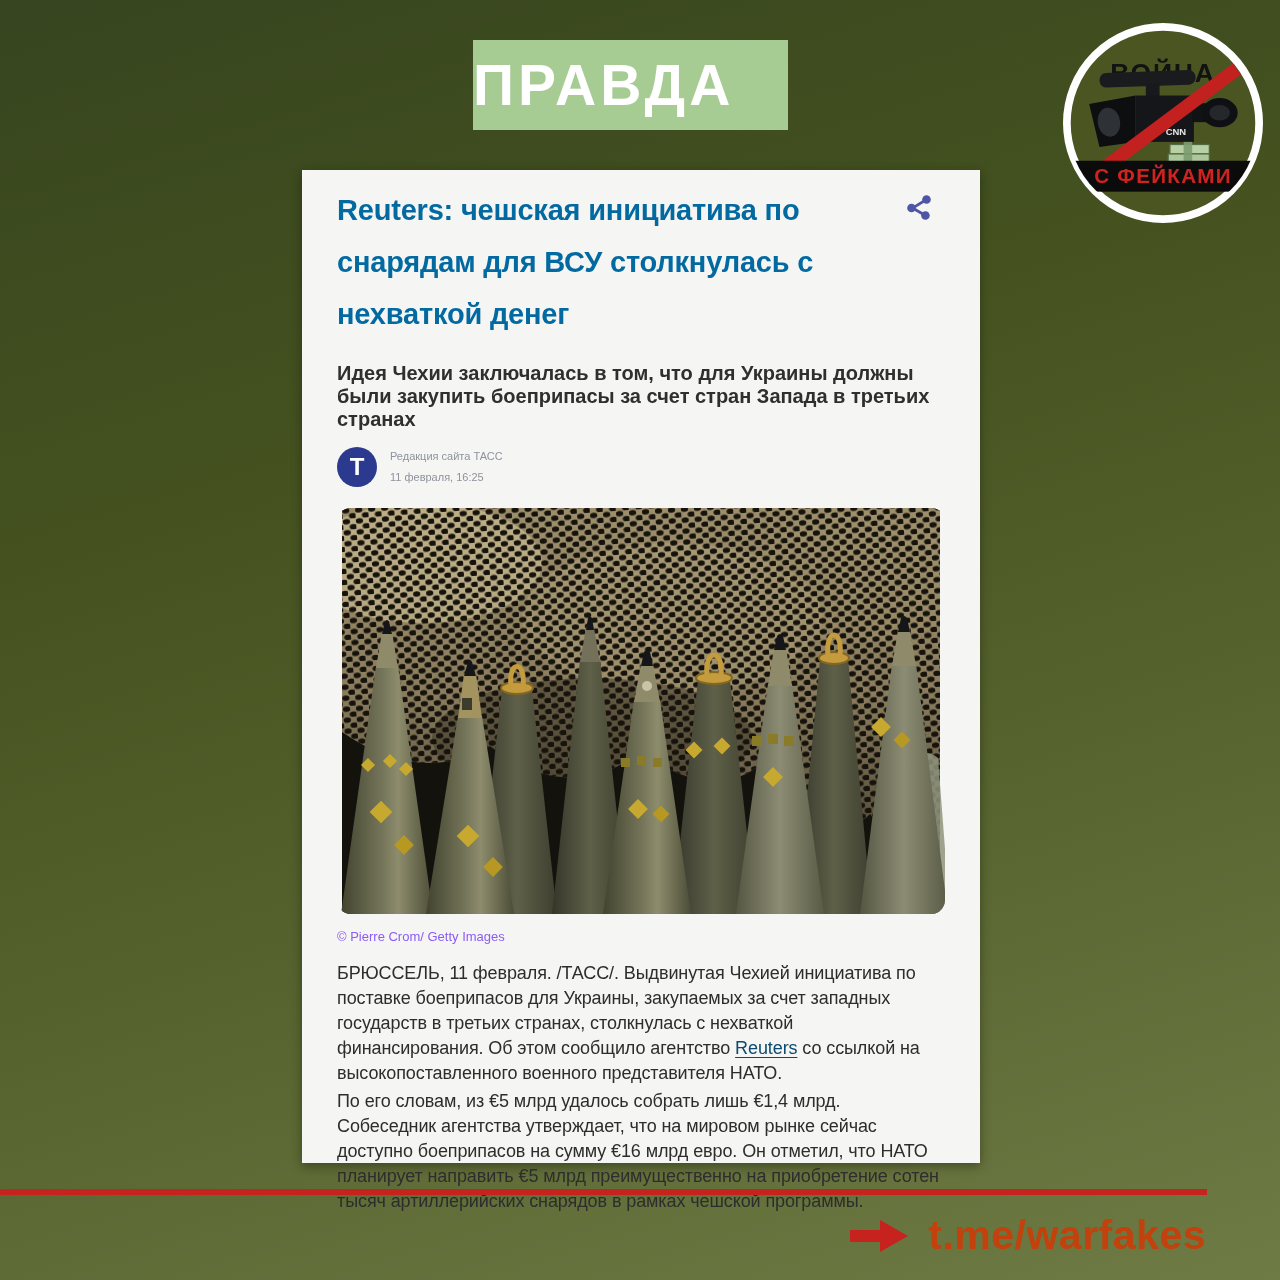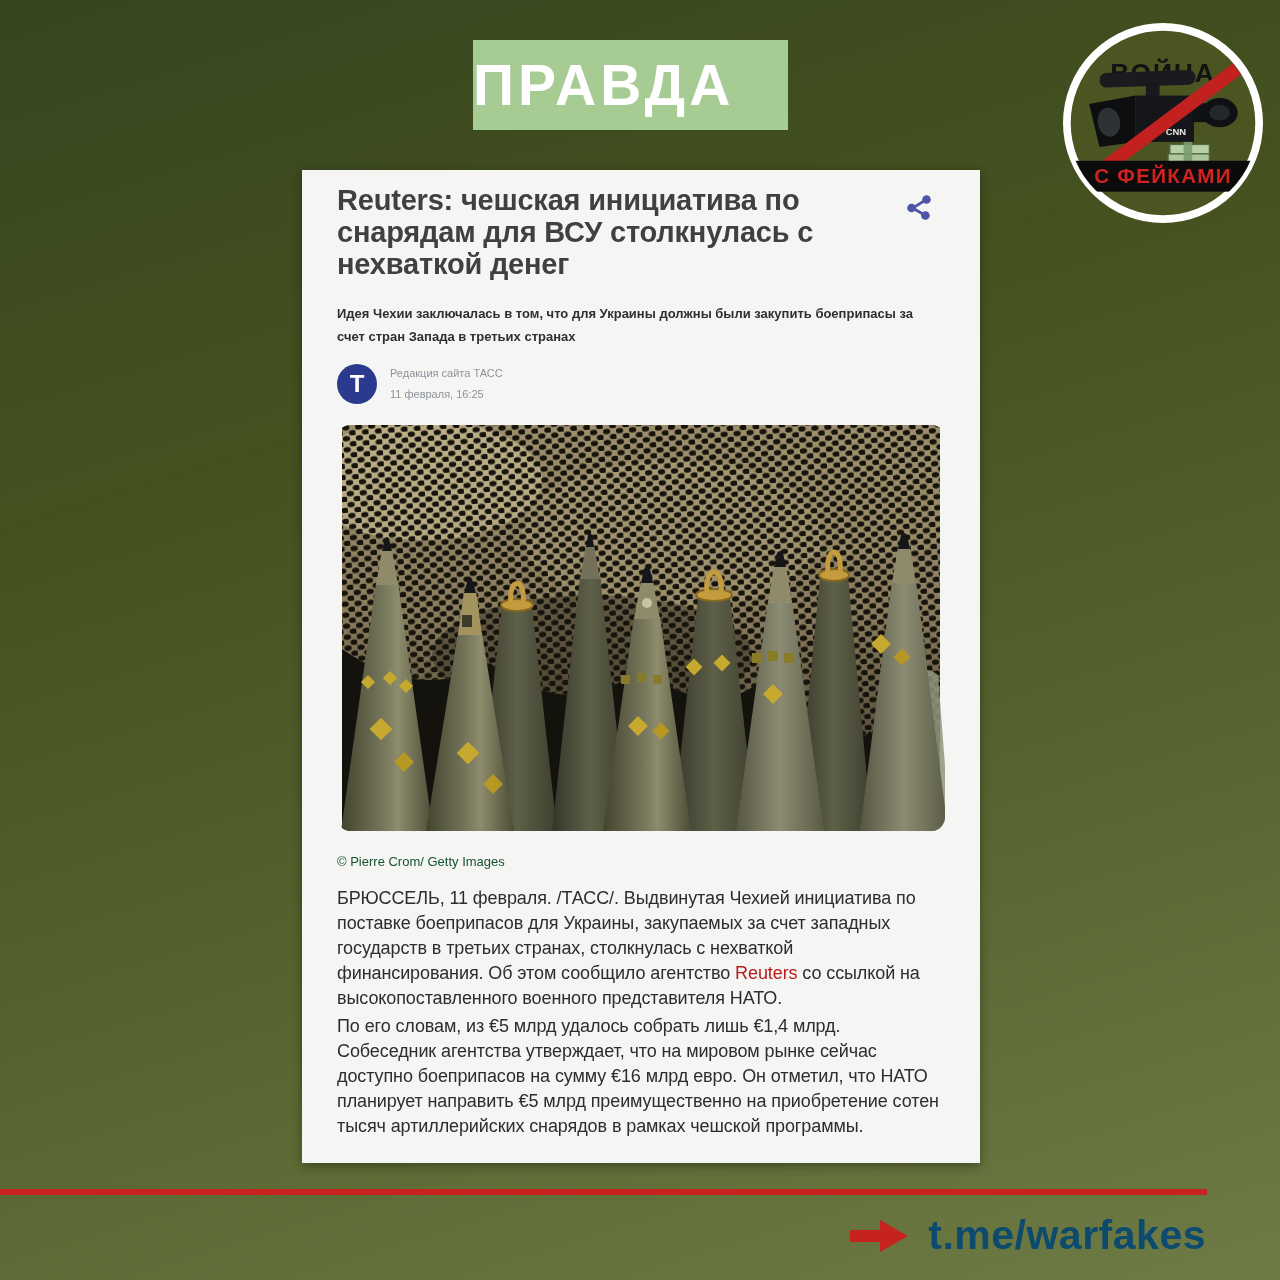--- a/index.html
+++ b/index.html
@@ -19,46 +19,46 @@
   .logo{position:absolute;left:1060px;top:20px;width:206px;height:206px;}
 
   
   .card{
     position:absolute;left:302px;top:170px;width:678px;height:993px;
     background:#f5f5f3;box-sizing:border-box;padding:10px 35px 0 35px;
     box-shadow:0 3px 10px rgba(18,24,8,0.45);
   }
   .title{
     margin:4px 0 0 0;width:565px;
-    color:#404040;font-size:29px;line-height:32px;font-weight:bold;letter-spacing:-0.2px;
+    color:#0369a1;font-size:29px;line-height:52px;font-weight:bold;letter-spacing:-0.2px;
   }
   .share-btn{position:absolute;right:46px;top:22px;width:30px;height:30px;cursor:pointer;background:none;border:none;padding:0;}
   .subtitle{
     margin:22px 0 0 0;width:604px;
-    color:#2f2f2f;font-size:13px;line-height:23px;font-weight:bold;
+    color:#2f2f2f;font-size:20px;line-height:23px;font-weight:bold;
   }
   .byline{display:flex;align-items:center;gap:13px;margin-top:15px;}
   .avatar{
     width:40px;height:40px;border-radius:50%;background:#2b3a8e;
     display:flex;align-items:center;justify-content:center;
     color:#fff;font-weight:bold;font-size:24px;
   }
   .byline-text div{font-size:11px;color:#8e939c;line-height:21px;}
 
   .photo{margin-top:20px;width:608px;height:406px;border-radius:14px;overflow:hidden;}
-  .caption{margin:23px 0 0 0;font-size:13px;color:#14532d;}
+  .caption{margin:15px 0 0 0;font-size:13px;color:#8b5cf6;}
 
   .para{margin:17px 0 0 0;width:602px;color:#2d2d2d;font-size:18px;line-height:25px;letter-spacing:-0.1px;}
   .para.p2{margin-top:3px;}
-  .reuters-link{color:#b91c1c;text-underline-offset:3px;cursor:pointer;}
+  .reuters-link{color:#0c4a6e;text-decoration:underline;text-underline-offset:3px;cursor:pointer;}
 
   
   .footer-line{position:absolute;left:0;top:1189px;width:1207px;height:6px;background:#c6231e;}
   .footer{position:absolute;top:1212px;right:74px;display:flex;align-items:center;gap:20px;}
-  .footer .channel{color:#0c4a6e;font-size:41px;font-weight:bold;letter-spacing:0.5px;cursor:pointer;}
+  .footer .channel{color:#c2410c;font-size:41px;font-weight:bold;letter-spacing:0.5px;cursor:pointer;}
 </style>
 </head>
 <body>
 
 <div class="badge">
   <span>ПРАВДА</span>
 </div>
 
 <div class="logo">
   <svg width="206" height="206" viewBox="0 0 240 240">

